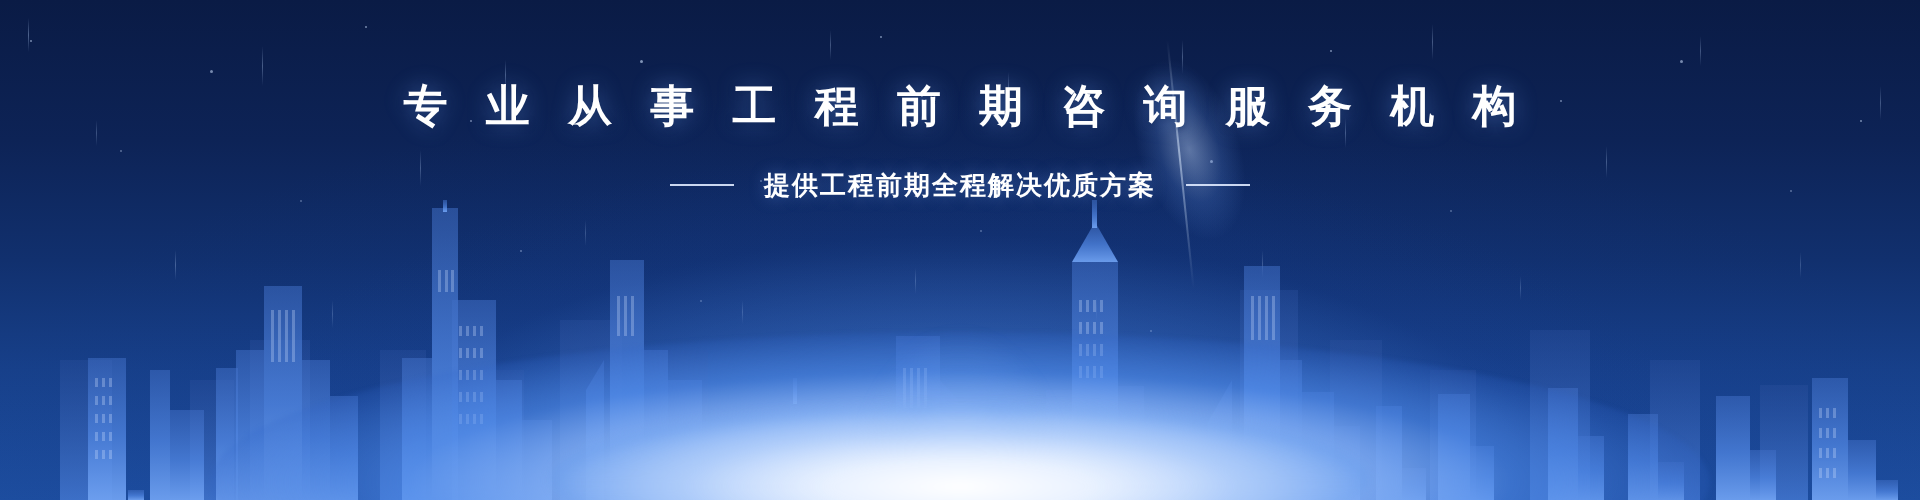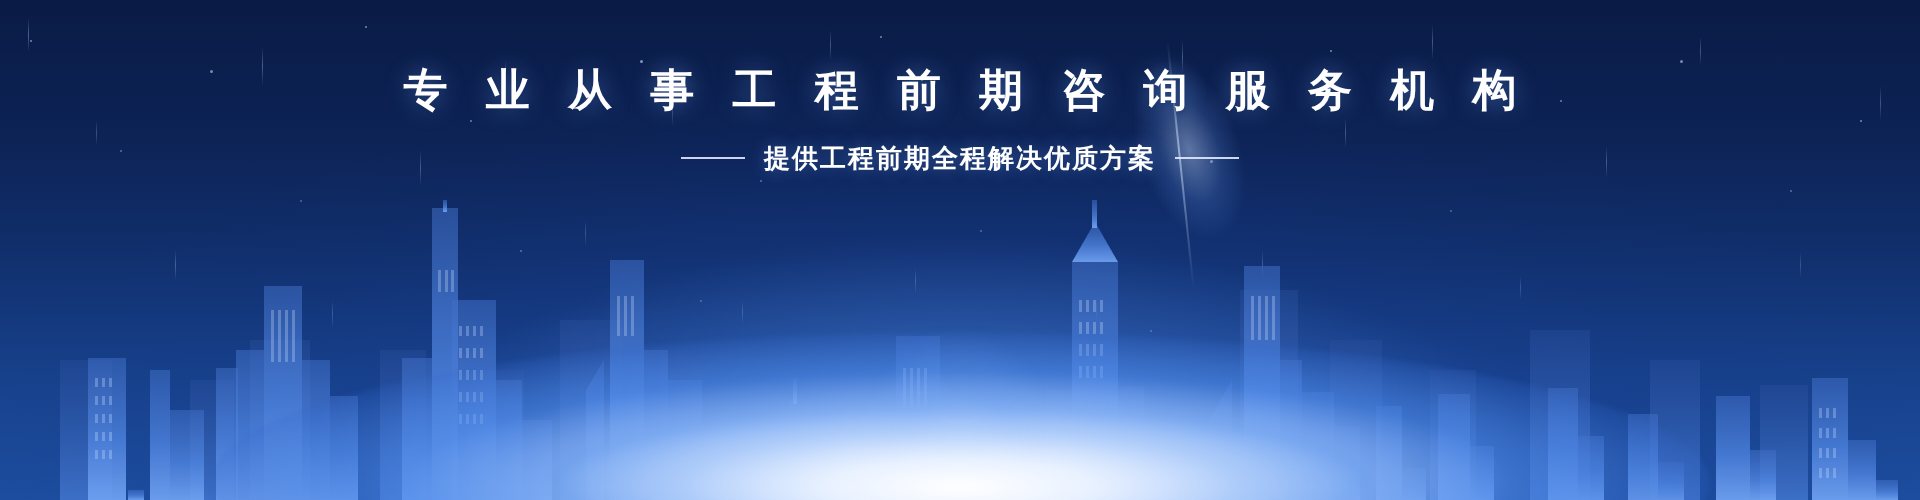--- a/index.html
+++ b/index.html
@@ -46,33 +46,33 @@
   }
   .glow-beam{
     position:absolute;left:50%;bottom:0px;transform:translateX(-50%);
     width:360px;height:290px;
     background:radial-gradient(ellipse 150px 230px at 50% 100%, rgba(200,222,255,.55) 0%, rgba(120,170,245,.22) 45%, rgba(0,0,0,0) 75%);
     filter:blur(6px);
   }
   
   .content{position:absolute;left:0;top:0;width:1920px;text-align:center;}
   .headline{
-    margin:0;padding-top:64px;
+    margin:0;padding-top:80px;
     font-size:44px;font-weight:700;color:#ffffff;
     letter-spacing:13px;text-indent:13px;line-height:1.18;
     text-shadow:0 0 22px rgba(120,170,255,.45), 0 2px 6px rgba(0,20,60,.5);
     white-space:nowrap;
   }
   .subrow{
     display:flex;align-items:center;justify-content:center;gap:18px;
     margin-top:24px;
   }
   .dash{display:block;width:64px;height:2px;background:#dfeaff;opacity:.9;}
   .subtitle{
-    margin:1px;font-size:26px;font-weight:700;color:#ffffff;letter-spacing:2px;
+    margin:12px;font-size:26px;font-weight:700;color:#ffffff;letter-spacing:2px;
     text-shadow:0 0 16px rgba(120,170,255,.4);white-space:nowrap;
   }
   .biz{
     margin:22px 0 0 0;font-size:17px;font-weight:700;color:#ffffff;
     letter-spacing:.5px;white-space:nowrap;
     text-shadow:0 0 12px rgba(120,170,255,.35);
   }
 </style>
 </head>
 <body>

